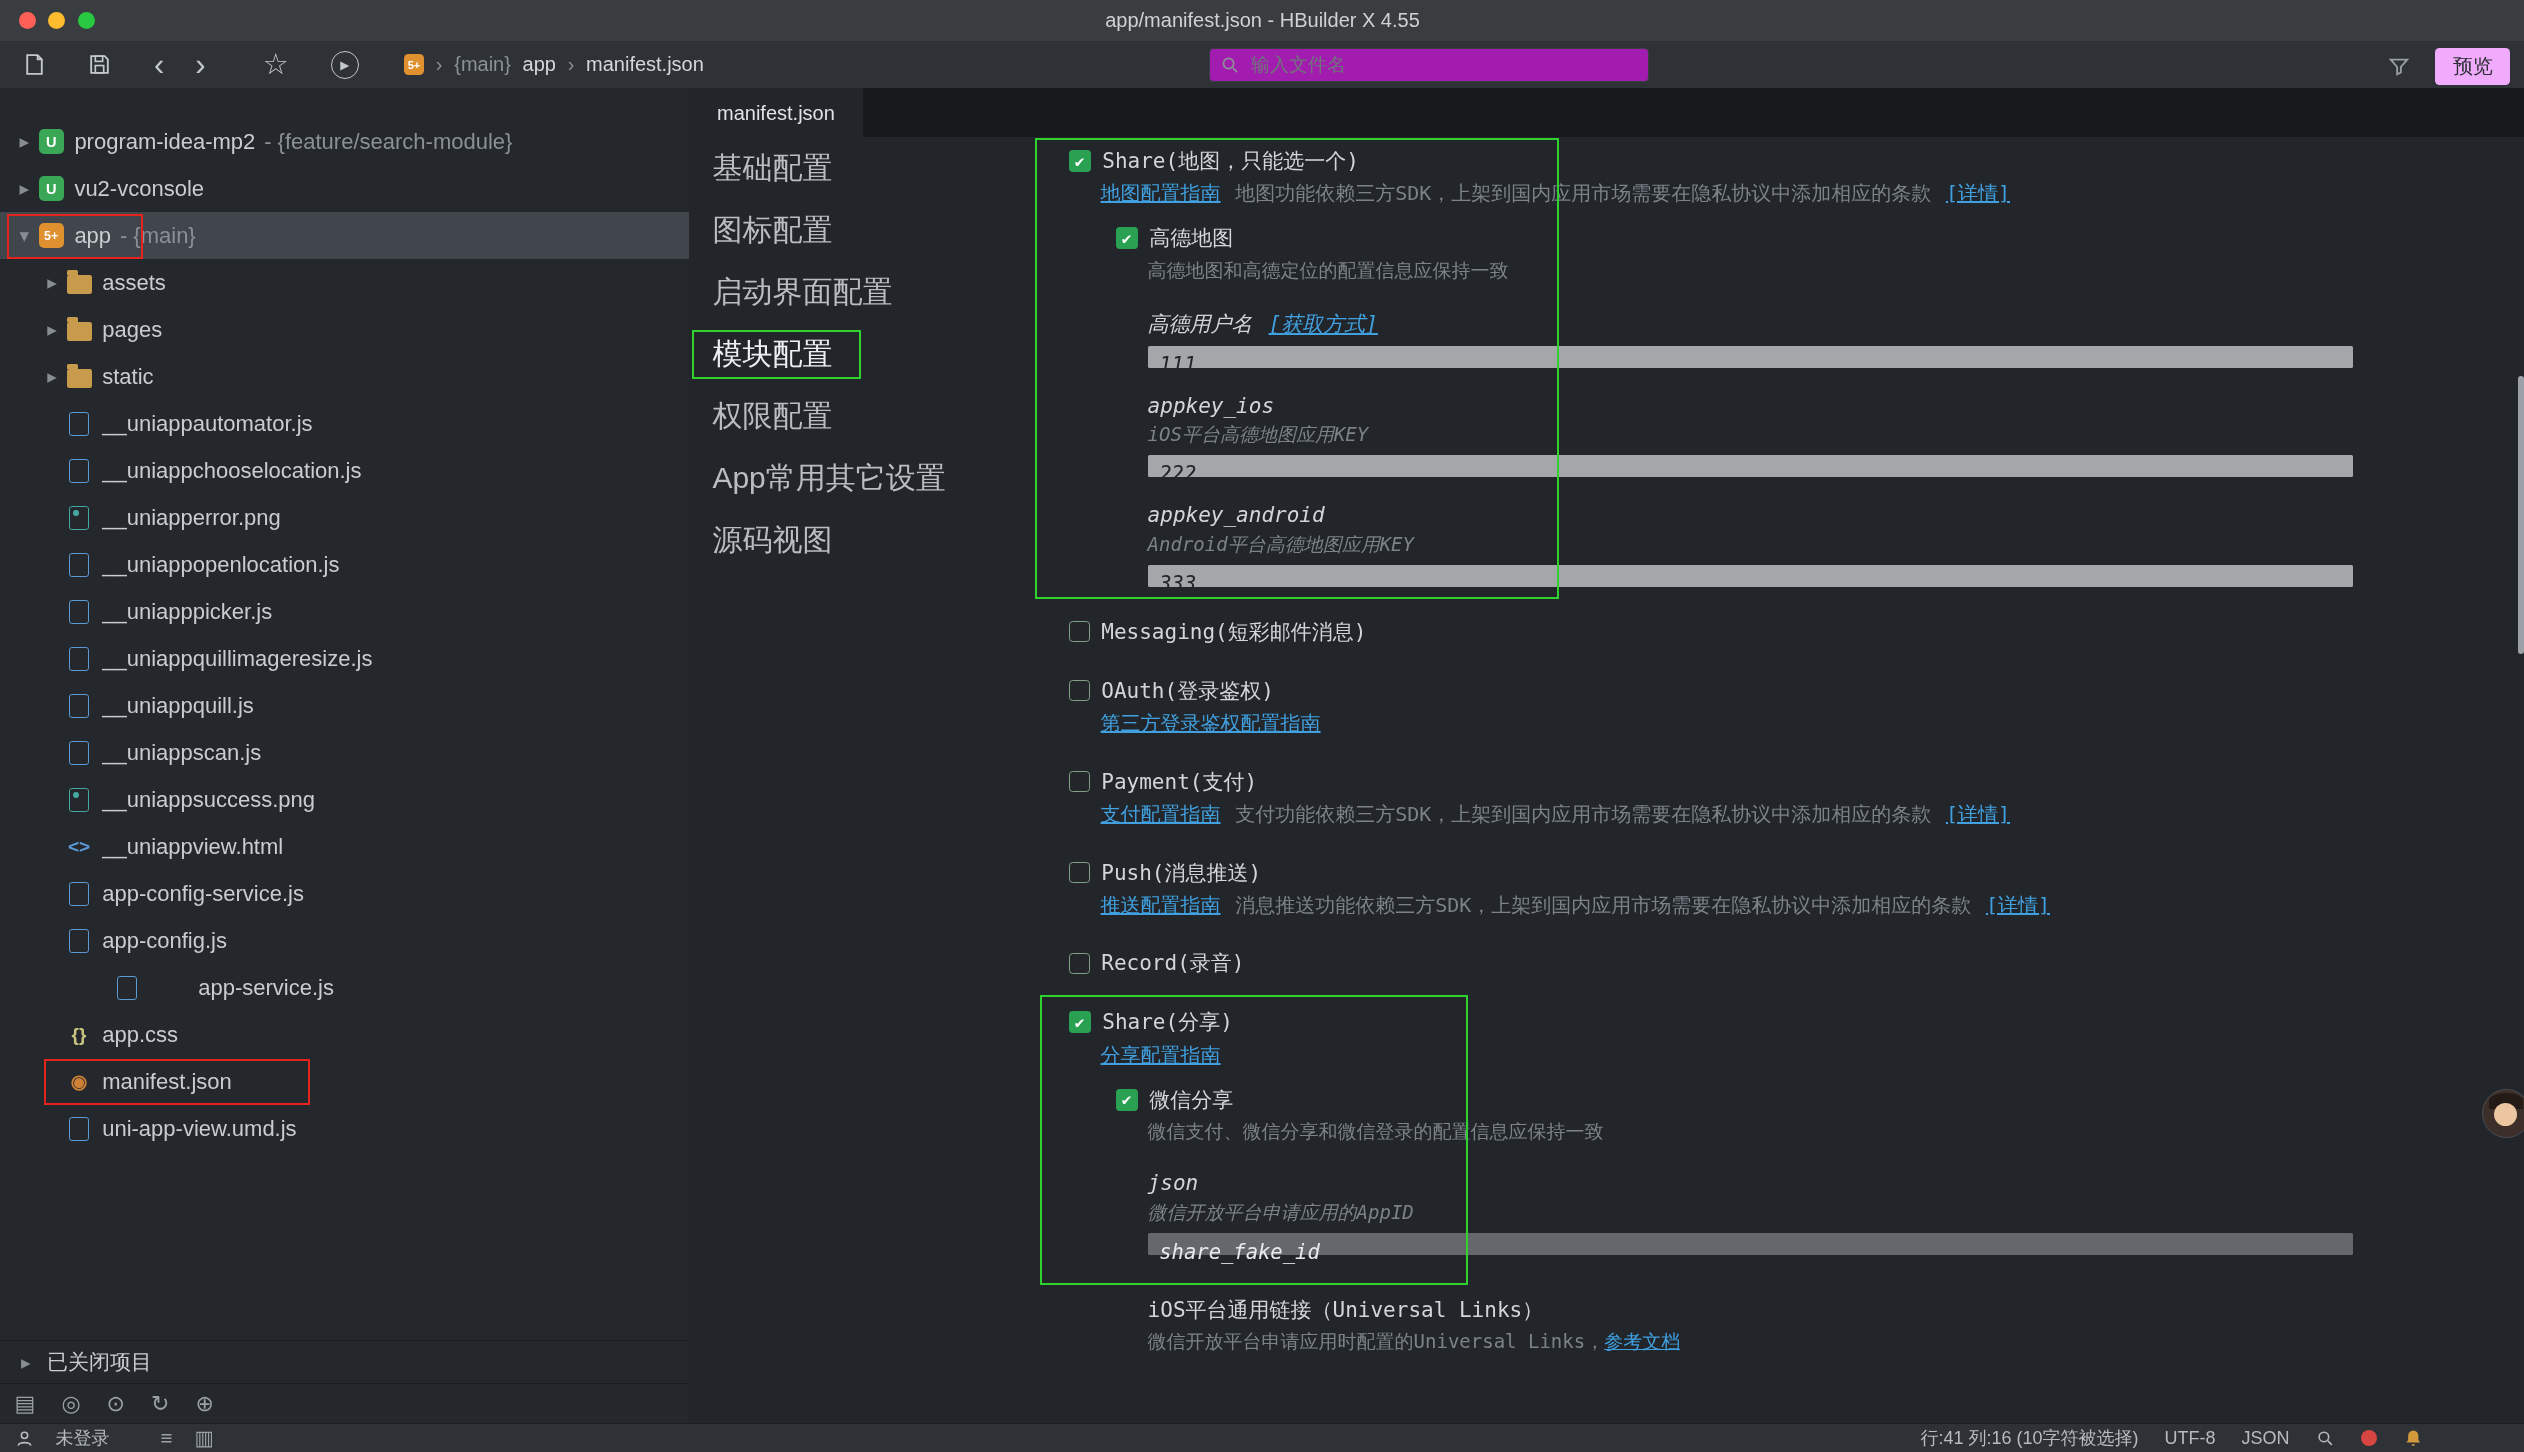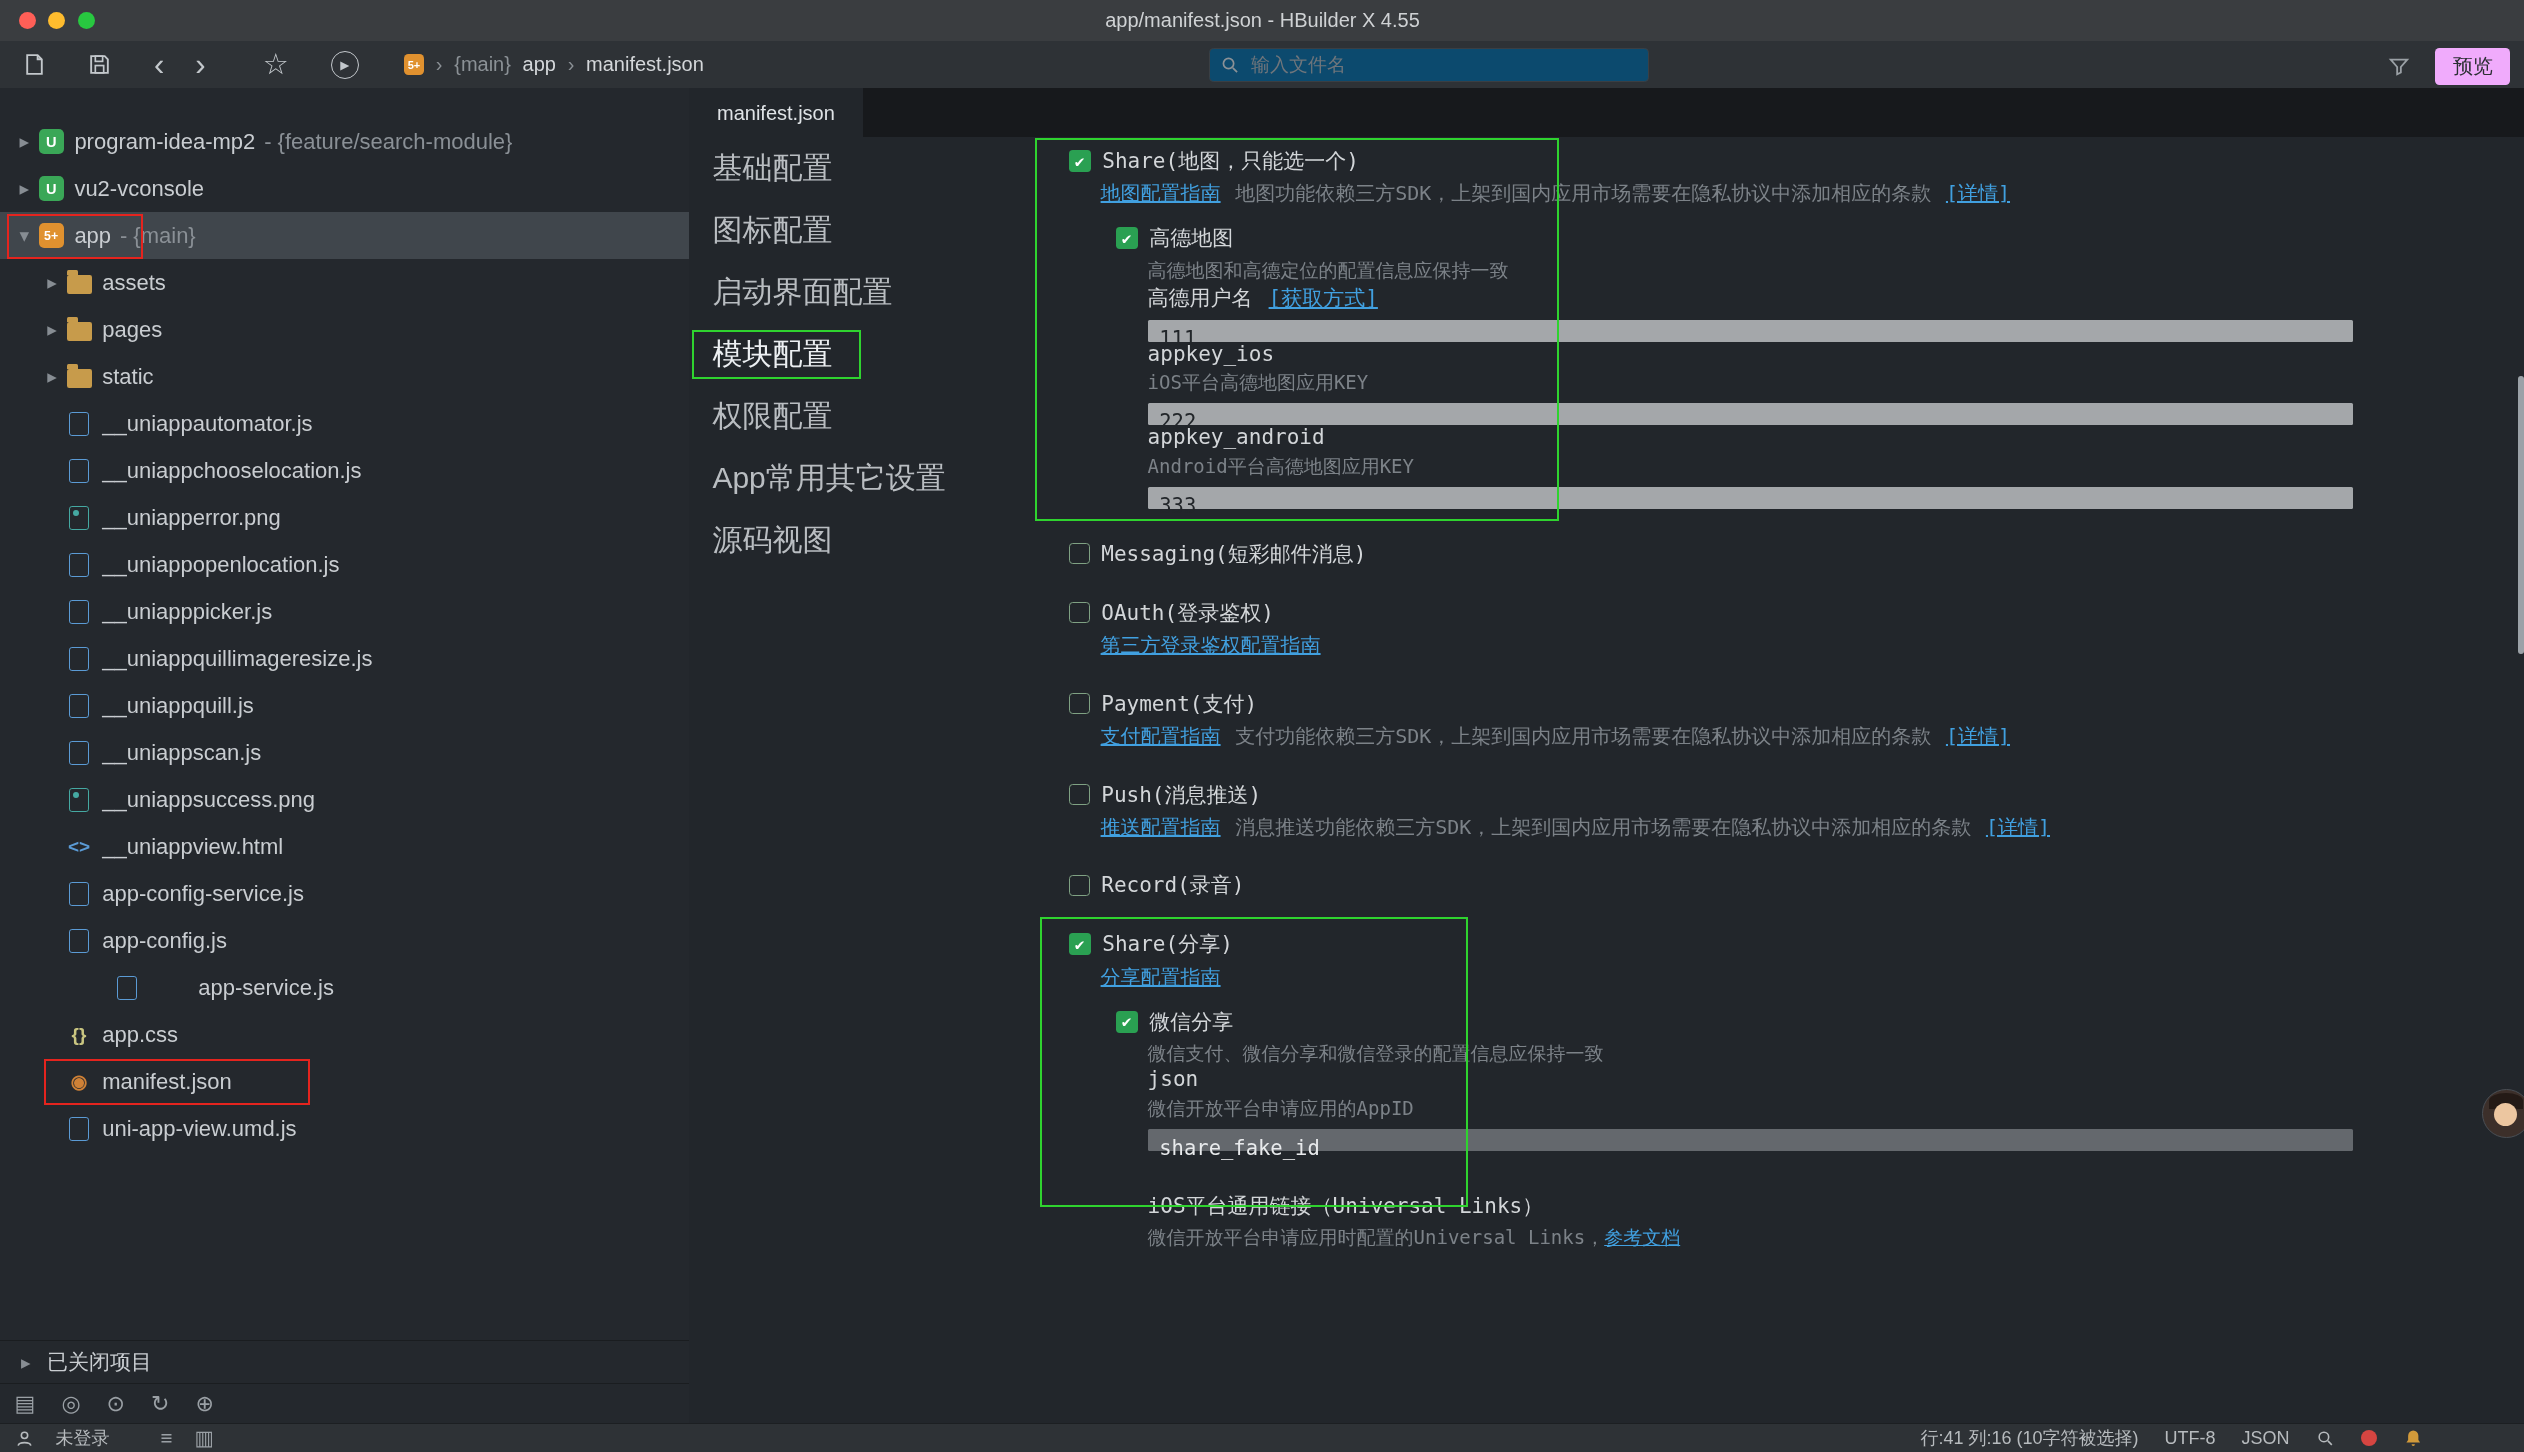--- a/index.html
+++ b/index.html
@@ -17,21 +17,21 @@
   .toolbar{position:absolute;left:0;top:41px;width:100%;height:47px;background:#2e3236;
            border-bottom:0.7px solid #1c1f22;display:flex;align-items:center;}
   .tb-glyph{color:#c3c8cc;font-size:31px;line-height:1;}
   .tb-star{font-size:29px;}
   .tb-run{width:26px;height:26px;border-radius:50%;border:1.8px solid #c3c8cc;display:flex;
           align-items:center;justify-content:center;font-size:11.7px;color:#c3c8cc;}
   .crumb{display:flex;align-items:center;gap:11.7px;font-size:20px;color:#d4d7da;}
   .crumb .dim{color:#8b9196;}
   .crumb-badge{width:20.5px;height:20.5px;border-radius:4.4px;background:#e0912f;color:#fff;
                font-size:11px;font-weight:bold;display:flex;align-items:center;justify-content:center;}
-  .searchbox{position:absolute;left:1209px;top:7.3px;width:438px;height:32px;background:#0c4a6e;
+  .searchbox{position:absolute;left:1209px;top:7.3px;width:438px;height:32px;background:#a21caf;
              border:0.7px solid #3a3f44;border-radius:4.4px;display:flex;align-items:center;}
   .searchbox input{background:transparent;border:none;outline:none;color:#c6cacd;font-size:19px;
                    width:100%;padding-left:10.2px;font-family:"Liberation Sans",sans-serif;}
   .searchbox input::placeholder{color:#6f757b;}
   .tb-right{position:absolute;right:14.6px;top:7.3px;display:flex;align-items:center;gap:25px;}
   .preview-btn{background:#f0abfc;color:#2b2f33;font-size:20px;border:none;border-radius:4.4px;
                padding:5.1px 17.5px;font-family:"Liberation Sans",sans-serif;}
 
   
   .sidebar{position:absolute;left:0;top:88px;width:689px;bottom:29px;background:#24282d;
@@ -77,21 +77,21 @@
   .cb{width:22px;height:22px;border-radius:3.7px;flex:none;display:flex;align-items:center;
       justify-content:center;}
   .cb.on{background:#2aa052;color:#fff;font-size:16px;}
   .cb.off{background:transparent;border:1.8px solid #7fa183;width:19px;height:19px;}
   .doc-line{margin:5.8px 0 0 32px;font-size:20px;color:#7c8288;height:26px;display:flex;
             align-items:center;gap:14.6px;white-space:nowrap;}
   .link{color:#41a0e0;text-decoration:underline;cursor:pointer;}
   .children{margin-top:17.5px;margin-left:47px;}
   .note{margin:5.8px 0 0 32px;font-size:19px;color:#7c8288;}
   .fields{margin-left:32px;}
-  .field{}
+  .field{margin-top:26px;font-style:italic;}
   .f-label{font-size:21px;color:#d3d6d9;display:flex;gap:16px;align-items:center;}
   .f-hint{margin-top:4.4px;font-size:19px;color:#7c8288;}
   .input{margin-top:7.3px;width:1194px;height:22px;line-height:39px;padding-left:11.7px;
          font-size:20.5px;border-radius:1.5px;white-space:nowrap;}
   .input.light{background:#a4a7aa;color:#22262a;}
   .input.dark{background:#64686d;color:#e8eaec;}
   .extra{margin-top:41px;}
 
   .scrollbar{position:absolute;right:1.5px;top:376px;width:5.8px;height:278px;background:#9ba1a7;
              border-radius:2.9px;z-index:6;}

